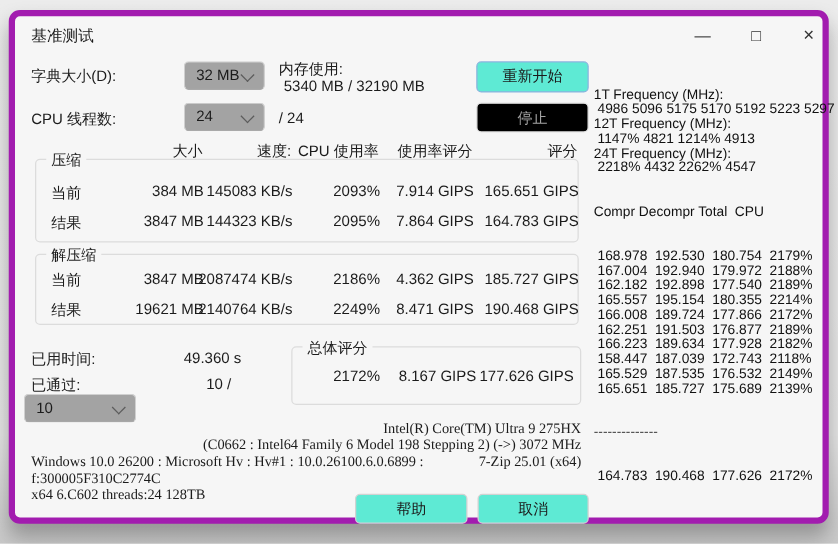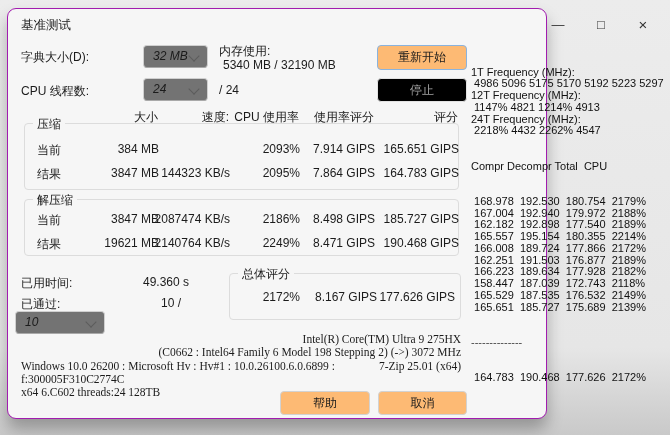--- a/index.html
+++ b/index.html
@@ -4,41 +4,41 @@
 <style>
   html,body{margin:0;padding:0;}
   body{
     width:670px;height:435px;overflow:hidden;
     background:linear-gradient(#ececec 0%,#e6e6e6 80%,#c9c9c9 100%);
     font-family:"Liberation Sans","DejaVu Sans",sans-serif;
     color:#1b1b1b;
     -webkit-font-smoothing:antialiased;
   }
   .window{
-    position:absolute;left:7px;top:8px;width:540px;height:411px;
-    background:#f6f6f6;border:1px solid #a21caf;border-radius:9px;
+    position:absolute;left:7px;top:8px;width:656px;height:411px;
+    background:#f6f6f6;border:5px solid #a21caf;border-radius:9px;
     box-shadow:0 10px 16px rgba(0,0,0,.28);
     box-sizing:border-box;
   }
   .abs{position:absolute;}
   .lbl{font-size:12px;white-space:nowrap;}
   .titlebar-title{left:13px;top:8px;font-size:12.5px;color:#191919;}
   .ctl{position:absolute;top:4px;width:32px;height:24px;line-height:24px;
        text-align:center;font-size:13px;color:#333;cursor:default;}
   .combo{
     position:absolute;box-sizing:border-box;height:23px;
-    background:#737373;border:1px solid #d0d0d0;border-bottom-color:#a9a9a9;
-    border-radius:4px;font-size:12px;line-height:21px;padding-left:9px;font-style:italic;
+    background:#a3a3a3;border:1px solid #d0d0d0;border-bottom-color:#a9a9a9;
+    border-radius:4px;font-size:12px;line-height:21px;padding-left:9px;
   }
   .chev{position:absolute;right:9px;top:6px;width:7px;height:7px;
         border-left:1.4px solid #5c5c5c;border-bottom:1.4px solid #5c5c5c;
         transform:rotate(-45deg);}
   .btn{
     position:absolute;box-sizing:border-box;
-    background:#fdba74;border:1px solid #d2d2d2;border-radius:4px;
+    background:#5eead4;border:1px solid #d2d2d2;border-radius:4px;
     font-size:12px;text-align:center;color:#1b1b1b;
     display:flex;align-items:center;justify-content:center;
     font-family:inherit;padding:0;
   }
   .btn-default{border-color:#8ab3de;}
   .btn-disabled{color:#a3a3a3;background:#000000;border-color:#e2e2e2;}
   .groupbox{
     position:absolute;box-sizing:border-box;
     border:1px solid #dcdcdc;border-radius:4px;
   }
@@ -96,20 +96,21 @@
     <span class="cell c-usage">使用率评分</span>
     <span class="cell c-rating">评分</span>
   </div>
 
   <div class="groupbox" style="left:16px;top:114px;width:435px;height:67px;">
     <span class="gb-label">压缩</span>
     <div style="position:absolute;left:0;top:13px;right:0;">
         <div class="trow">
         <span class="rlabel">当前</span>
         <span class="cell c-size">384 MB</span>
+        <span class="cell c-speed">145083 KB/s</span>
         <span class="cell c-cpu">2093%</span>
         <span class="cell c-usage">7.914 GIPS</span>
         <span class="cell c-rating">165.651 GIPS</span>
       </div>
         <div class="trow">
         <span class="rlabel">结果</span>
         <span class="cell c-size">3847 MB</span>
         <span class="cell c-speed">144323 KB/s</span>
         <span class="cell c-cpu">2095%</span>
         <span class="cell c-usage">7.864 GIPS</span>
@@ -119,21 +120,21 @@
   </div>
 
   <div class="groupbox" style="left:16px;top:190px;width:435px;height:57px;">
     <span class="gb-label">解压缩</span>
     <div style="position:absolute;left:0;top:7px;right:0;">
         <div class="trow">
         <span class="rlabel">当前</span>
         <span class="cell c-size">3847 MB</span>
         <span class="cell c-speed">2087474 KB/s</span>
         <span class="cell c-cpu">2186%</span>
-        <span class="cell c-usage">8.498 GIPS</span>
+        <span class="cell c-usage">4.362 GIPS</span>
         <span class="cell c-rating">185.727 GIPS</span>
       </div>
         <div class="trow">
         <span class="rlabel">结果</span>
         <span class="cell c-size">19621 MB</span>
         <span class="cell c-speed">2140764 KB/s</span>
         <span class="cell c-cpu">2249%</span>
         <span class="cell c-usage">8.471 GIPS</span>
         <span class="cell c-rating">190.468 GIPS</span>
       </div>

